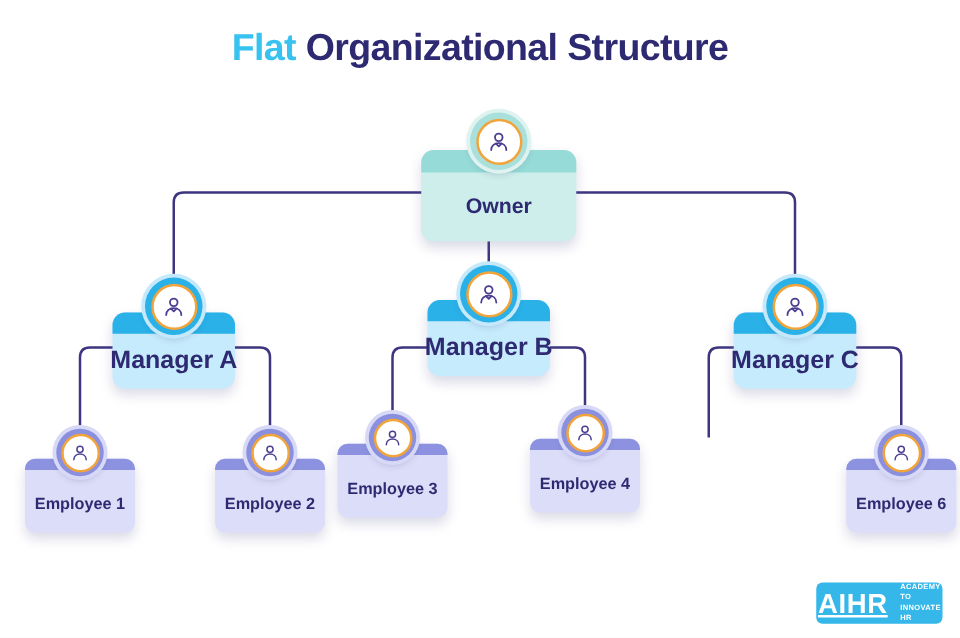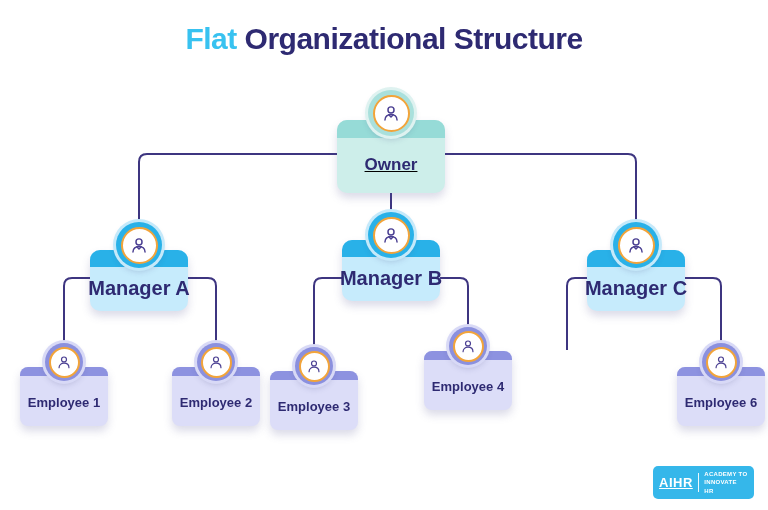--- a/index.html
+++ b/index.html
@@ -29,21 +29,21 @@
   }
   .node .bar {
     position:absolute; top:0; left:0; right:0;
     border-radius:10px 10px 0 0;
   }
   .node .label {
     position:relative; z-index:2; font-weight:bold; color:#2e2a72;
     text-align:center; white-space:nowrap;
   }
 
-  .tier-owner    { background:#cdeeea; width:108px; height:73px; padding-top:16px; box-sizing:border-box;text-decoration:underline; }
+  .tier-owner    { background:#cdeeea; width:124px; height:73px; padding-top:16px; box-sizing:border-box; }
   .tier-owner .bar { height:18px; background:#96dbd7; }
   .tier-owner .label { font-size:17px; }
 
   .tier-manager  { background:#c6ebfc; width:98px; height:61px; padding-top:15px; box-sizing:border-box; }
   .tier-manager .bar { height:17px; background:#29b1e8; }
   .tier-manager .label { font-size:20px; }
 
   .tier-employee { background:#dcddf8; width:88px; height:59px; padding-top:12px; box-sizing:border-box; border-radius:8px; }
   .tier-employee .bar { height:9px; background:#8d92e0; border-radius:8px 8px 0 0; }
   .tier-employee .label { font-size:13px; }
@@ -74,21 +74,21 @@
   .tier-employee .icon-inner { width:27px; height:27px; }
   .person-svg { stroke:#4a3f92; fill:none; stroke-width:1.6; stroke-linecap:round; stroke-linejoin:round; }
 
   
   .aihr-logo {
     position:absolute; left:653px; top:466px; width:101px; height:33px;
     background:#35b7ea; border-radius:5px; z-index:2;
     display:flex; align-items:center; justify-content:center; gap:5px;
     box-sizing:border-box; padding:0 6px;
   }
-  .aihr-brand { color:#fff; font-weight:bold; font-size:13px; letter-spacing:0.5px;text-decoration:underline; }
+  .aihr-brand { color:#fff; font-weight:bold; font-size:22px; letter-spacing:0.5px;text-decoration:underline; }
   .aihr-divider { width:1.5px; height:19px; background:#ffffff; opacity:.9; }
   .aihr-tagline { color:#fff; font-size:6px; font-weight:bold; line-height:1.35; letter-spacing:0.3px; }
 </style>
 </head>
 <body>
 
 <div class="stage">
 
   <div class="title">
     <span class="hl">Flat</span><span> Organizational Structure</span>
@@ -177,21 +177,21 @@
       <div class="icon-inner">
         <svg class="person-svg" width="18" height="18" viewBox="0 0 24 24">
             <circle cx="12" cy="8.6" r="3.3"></circle>
             <path d="M5.4 19.6 c0-3.8 3-6 6.6-6 s6.6 2.2 6.6 6"></path>
           </svg>
       </div>
     </div>
     <div class="label">Employee 2</div>
   </div>
 
-  <div class="node tier-employee" style="left:270px; top:371px;justify-content:center;">
+  <div class="node tier-employee" style="left:270px; top:355px;justify-content:center;">
     <div class="bar"></div>
     <div class="icon-wrap">
       <div class="icon-inner">
         <svg class="person-svg" width="18" height="18" viewBox="0 0 24 24">
             <circle cx="12" cy="8.6" r="3.3"></circle>
             <path d="M5.4 19.6 c0-3.8 3-6 6.6-6 s6.6 2.2 6.6 6"></path>
           </svg>
       </div>
     </div>
     <div class="label">Employee 3</div>

